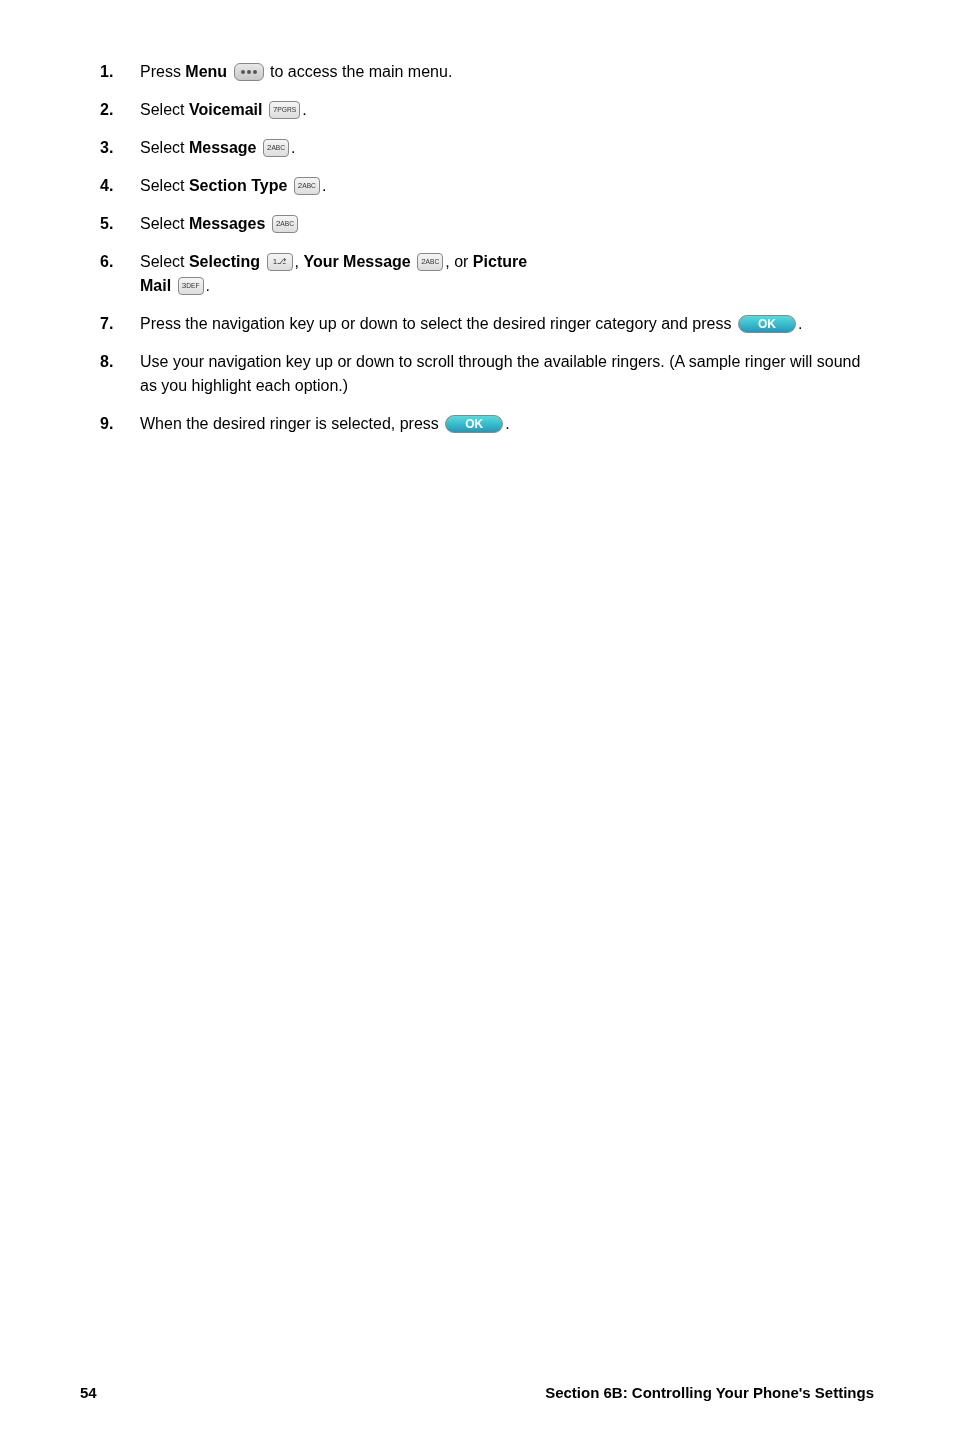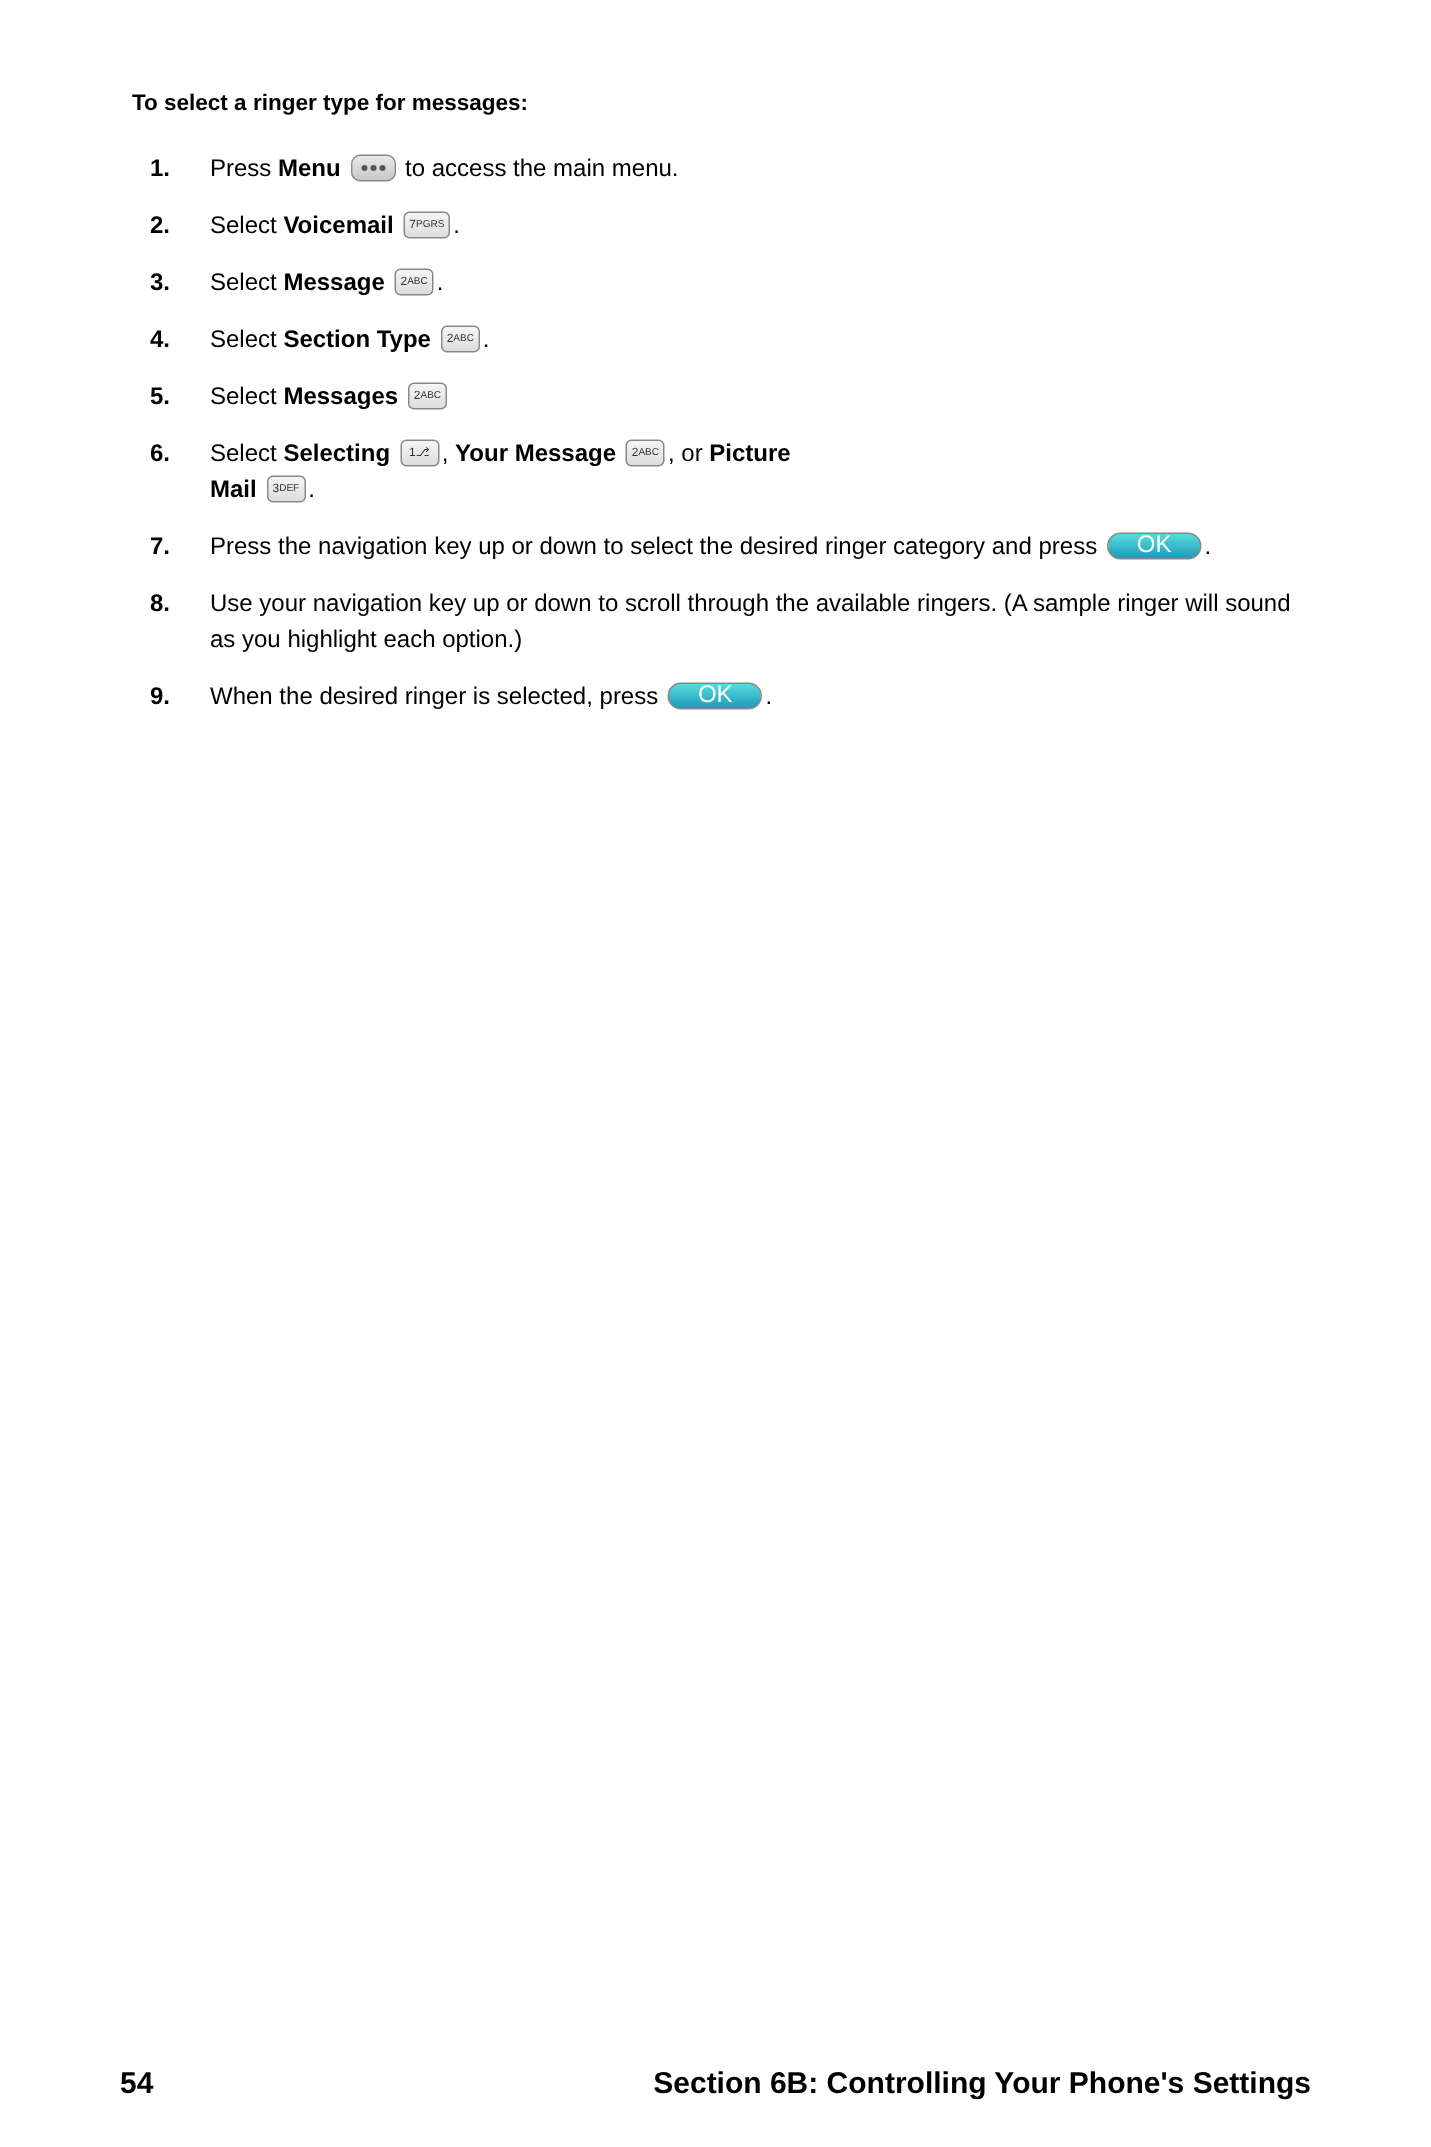--- a/index.html
+++ b/index.html
@@ -84,41 +84,41 @@
       border-radius: 6px;
       background: linear-gradient(180deg, #e8e8e8 0%, #c8c8c8 100%);
       padding: 2px 5px;
       font-size: 10px;
     }
 
     .key-icon.ok-key {
       border-radius: 12px;
       background: linear-gradient(180deg, #5dd 0%, #29b 100%);
       color: white;
-      font-weight: normal;
-      font-size: 16px;
+      font-weight: bold;
+      font-size: 12px;
       padding: 2px 19px;
       min-width: 22px;
     }
 
     .key-icon.num-key {
       font-size: 8px;
       min-width: 26px;
     }
 
     .page-footer {
       position: absolute;
       bottom: 30px;
       left: 0;
       right: 0;
       display: flex;
       justify-content: space-between;
       align-items: center;
       padding: 0 80px;
-      font-size: 20px;
+      font-size: 15px;
     }
 
     .footer-page-num {
       font-weight: bold;
     }
 
     .footer-section {
       font-weight: bold;
     }
 
@@ -136,21 +136,20 @@
       border-radius: 50%;
       display: inline-block;
     }
   </style>
 </head>
 <body>
 
 <div class="page-content">
 
 
-  <p class="subtitle">To select a ringer type for messages:</p>
 
   <ol class="steps-list">
 
     <li>
       <span class="step-number">1.</span>
       <span class="step-text">
         Press <b>Menu</b>
         <span class="key-icon menu-key">
           <span class="dot-icon">
             <span></span>

